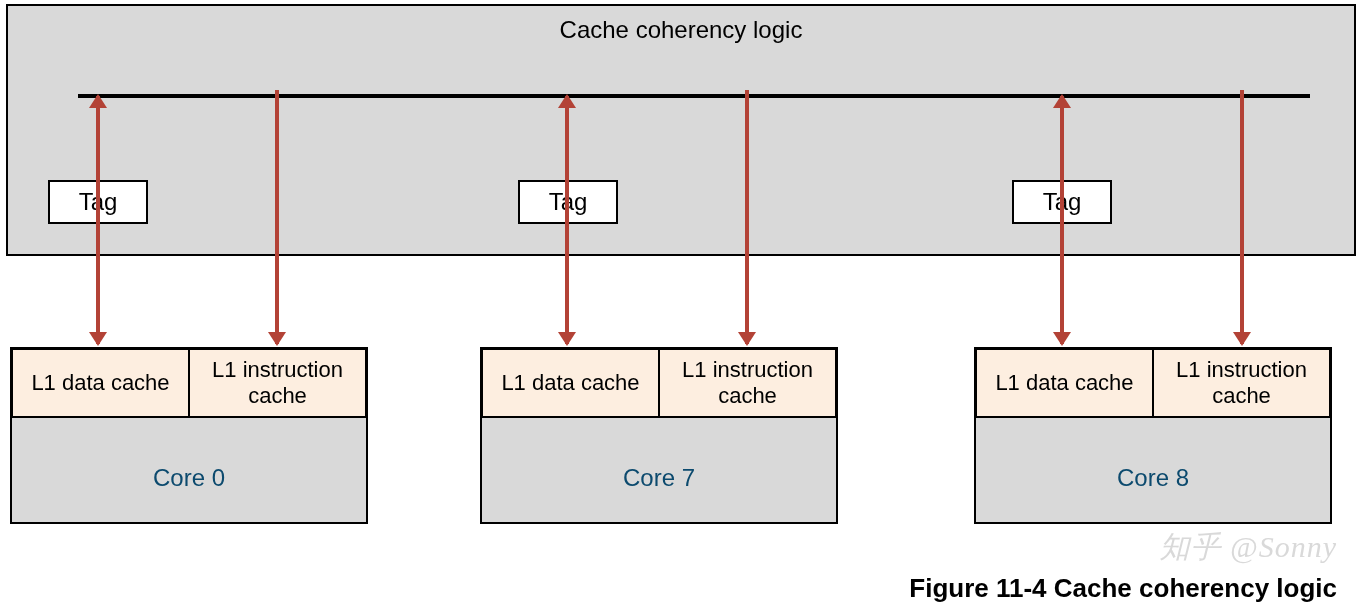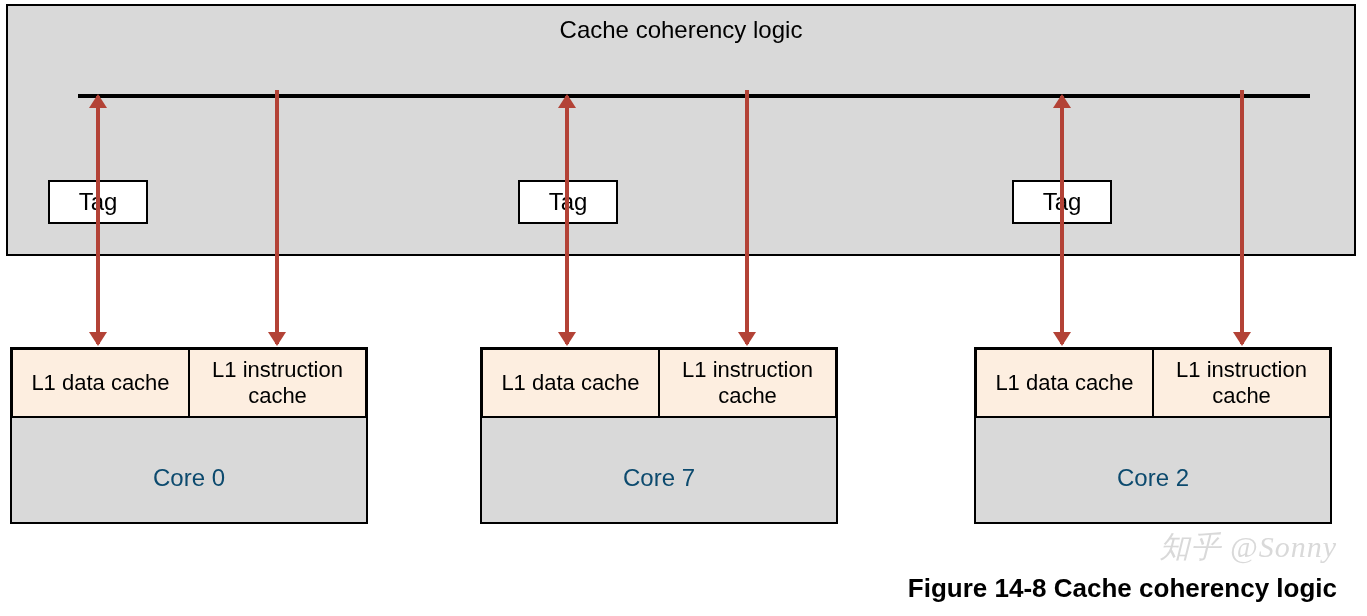--- a/index.html
+++ b/index.html
@@ -184,19 +184,19 @@
       <div class="l1-cell">L1 instruction cache</div>
     </div>
     <div class="core-label">Core 7</div>
   </div>
 
   <div class="core-group" style="left:974px;">
     <div class="l1-row">
       <div class="l1-cell">L1 data cache</div>
       <div class="l1-cell">L1 instruction cache</div>
     </div>
-    <div class="core-label">Core 2</div>
+    <div class="core-label">Core 8</div>
   </div>
 
   <div class="watermark">知乎 @Sonny</div>
-  <div class="caption">Figure 14-8 Cache coherency logic</div>
+  <div class="caption">Figure 11-4 Cache coherency logic</div>
 
 </div>
 
 </body></html>

